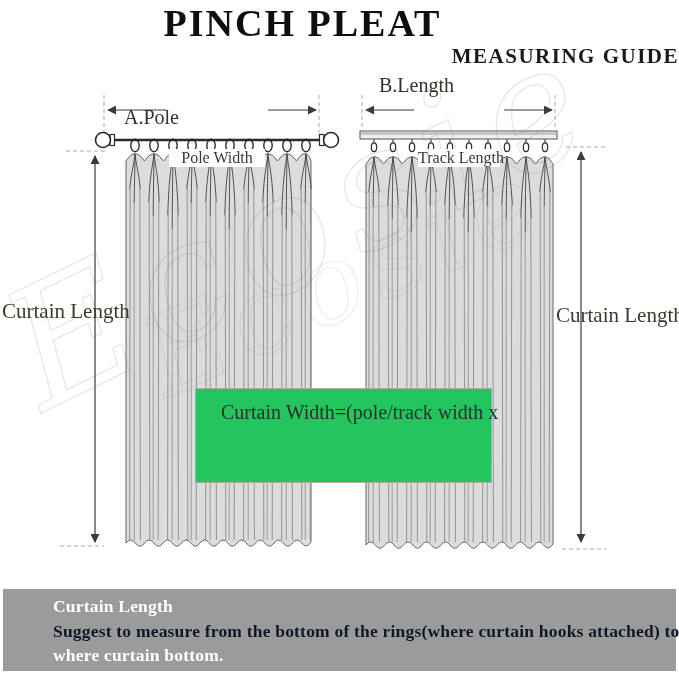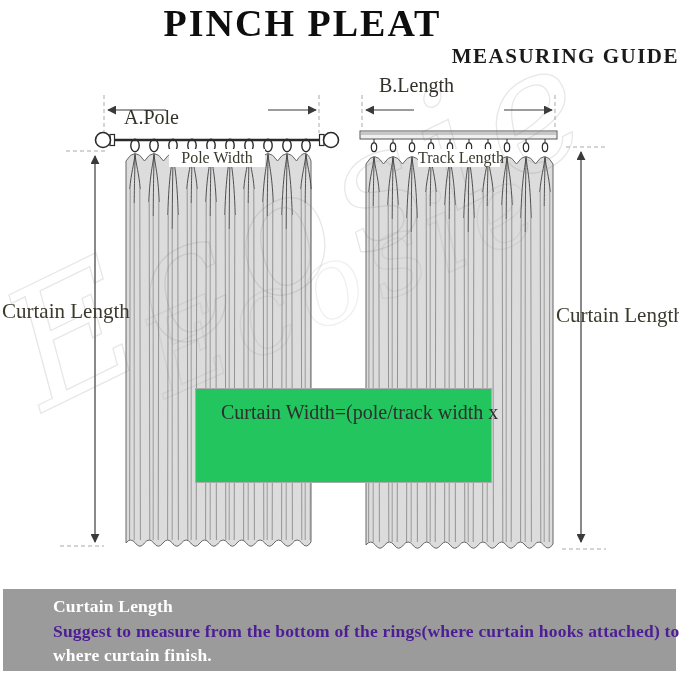--- a/index.html
+++ b/index.html
@@ -262,17 +262,17 @@
 
   <div class="txt length-label" id="len-left" style="color: rgb(59, 58, 45);">Curtain Length</div>
   <div class="txt length-label" id="len-right" style="color: rgb(59, 58, 45);">Curtain Length</div>
 
   <div id="formula-box">
     <div>Curtain Width=(pole/track width x</div>
   </div>
 
   <div id="footer" style="background: rgb(155, 155, 155);">
     <div class="txt" id="footer-title" style="color: rgb(255, 255, 255);">Curtain Length</div>
-    <div class="txt" id="footer-line1" style="color: #4c1d95;">Suggest to measure from the bottom of the rings(where curtain hooks attached) to</div>
-    <div class="txt" id="footer-line2" style="color: rgb(255, 255, 255);">where curtain finish.</div>
+    <div class="txt" id="footer-line1" style="color: #0f172a;">Suggest to measure from the bottom of the rings(where curtain hooks attached) to</div>
+    <div class="txt" id="footer-line2" style="color: rgb(255, 255, 255);">where curtain bottom.</div>
   </div>
 
 </div>
 
 </body></html>

